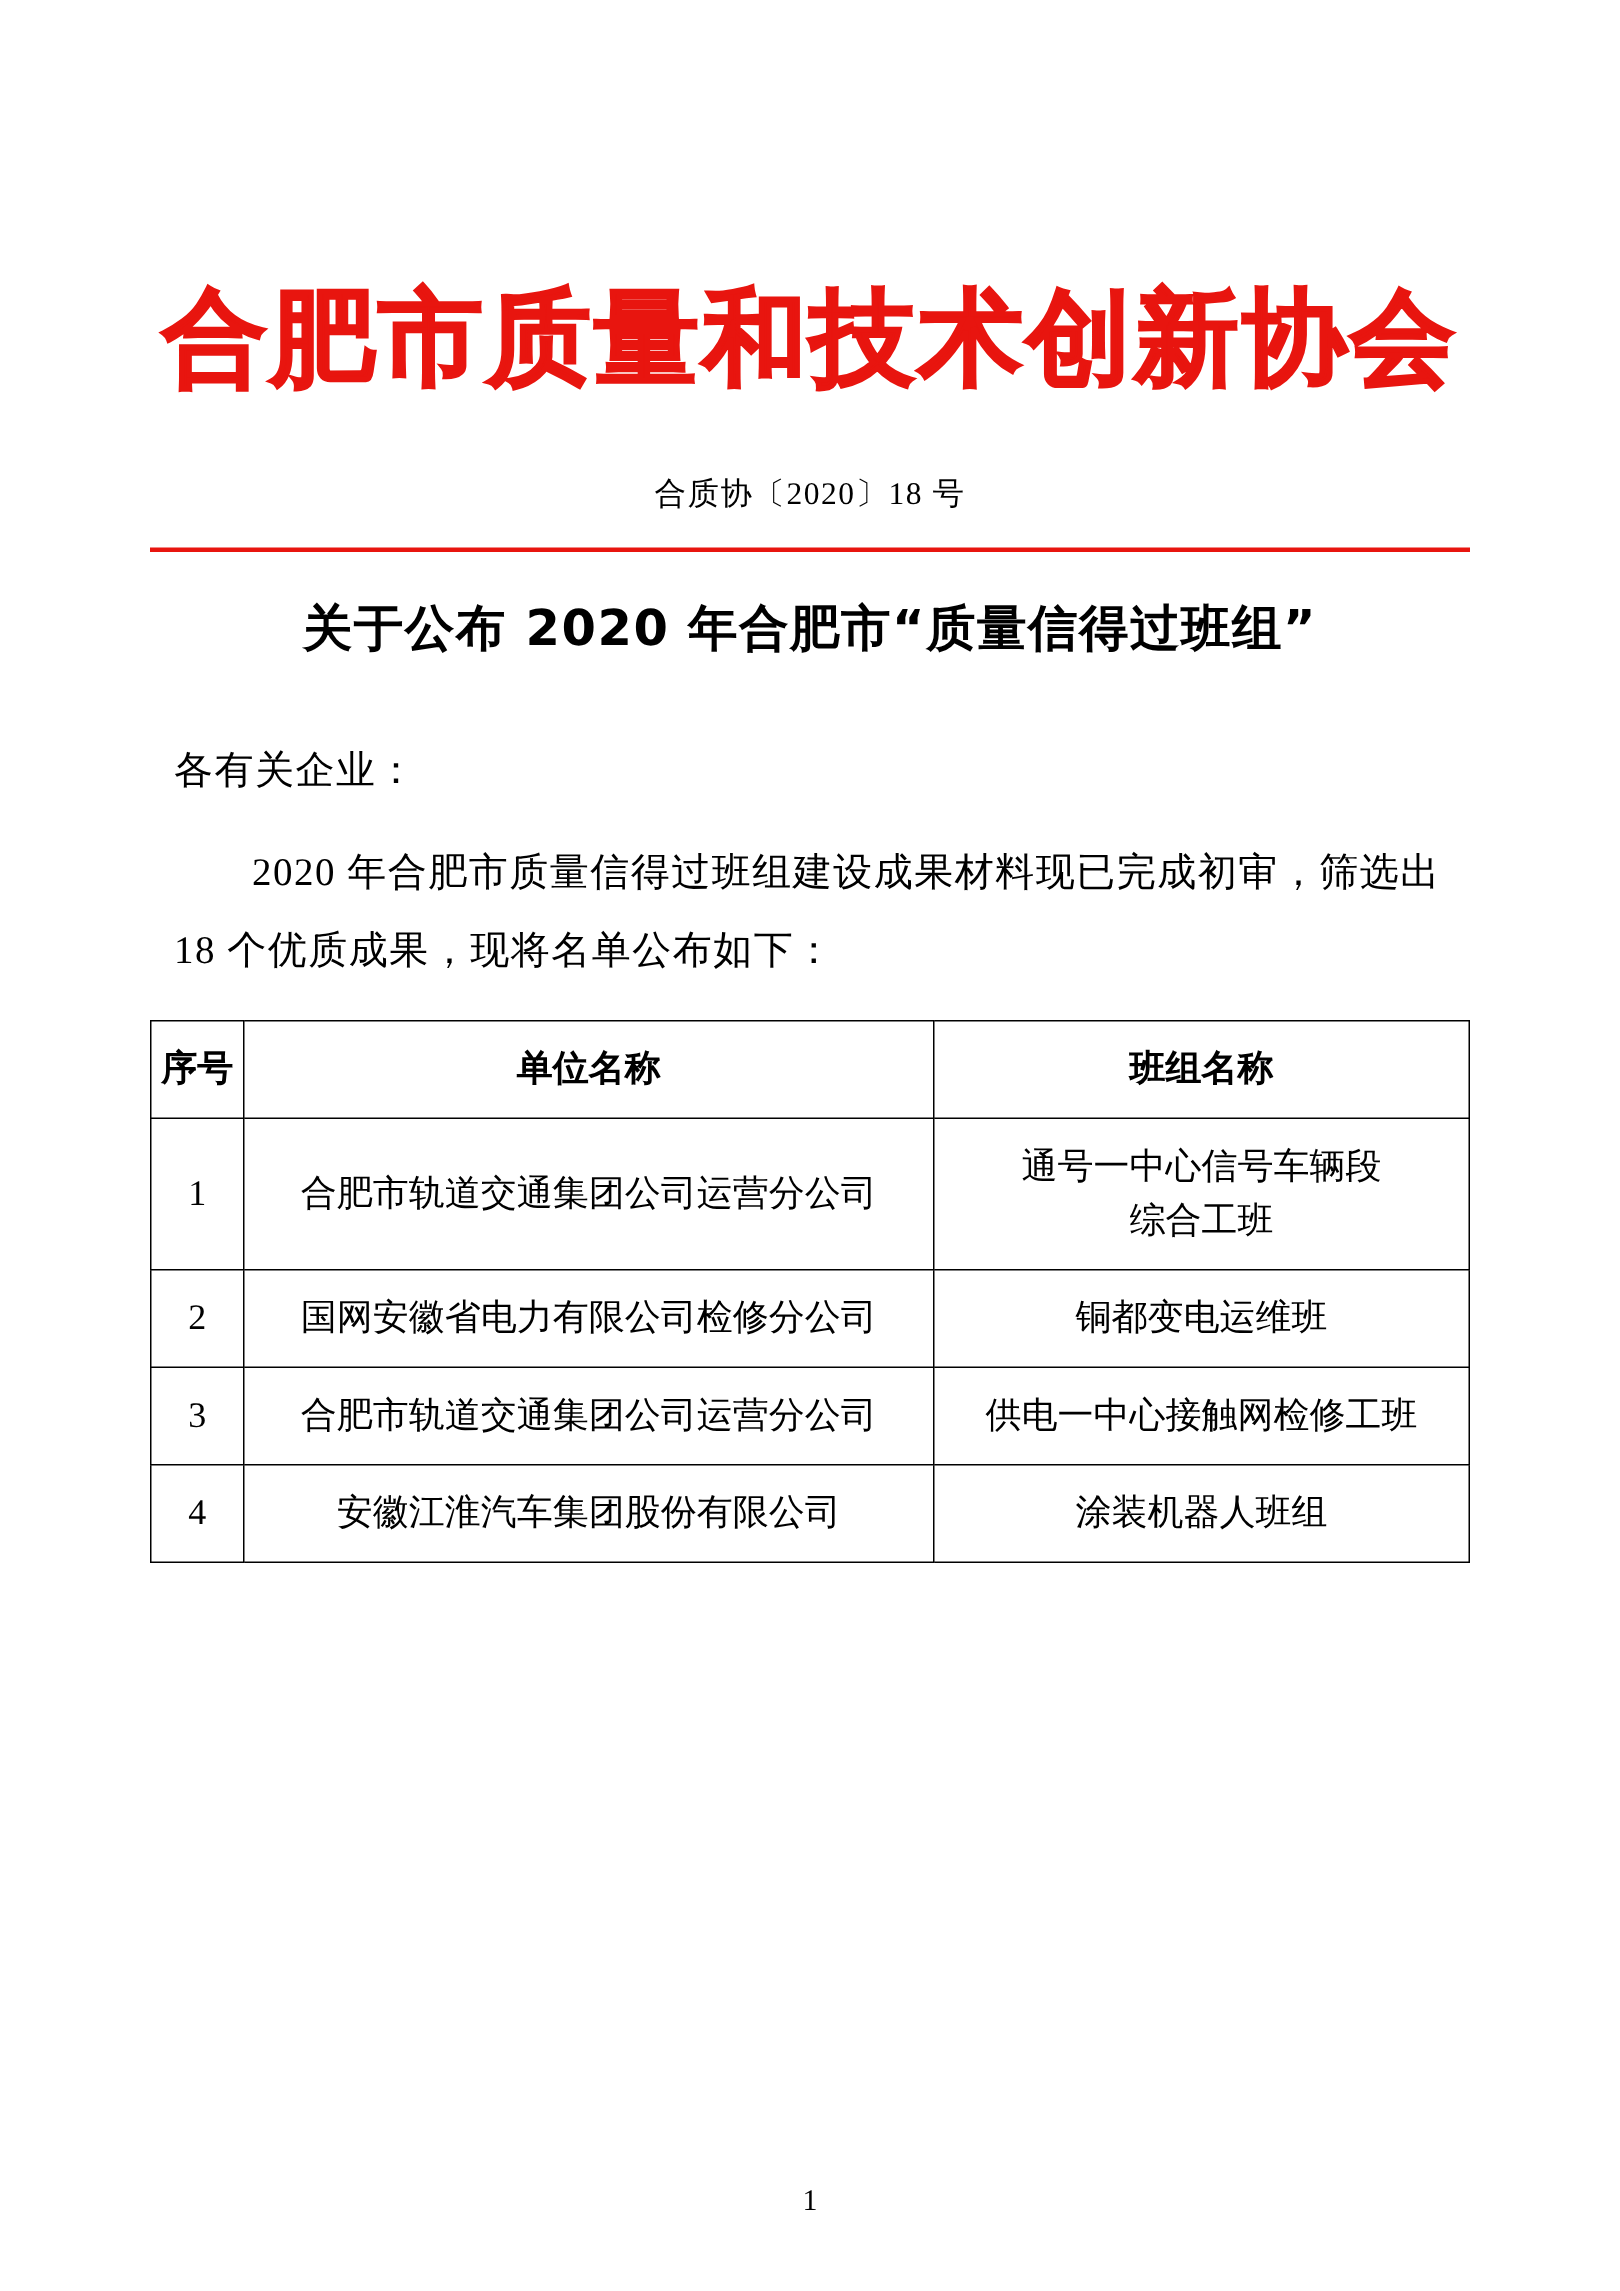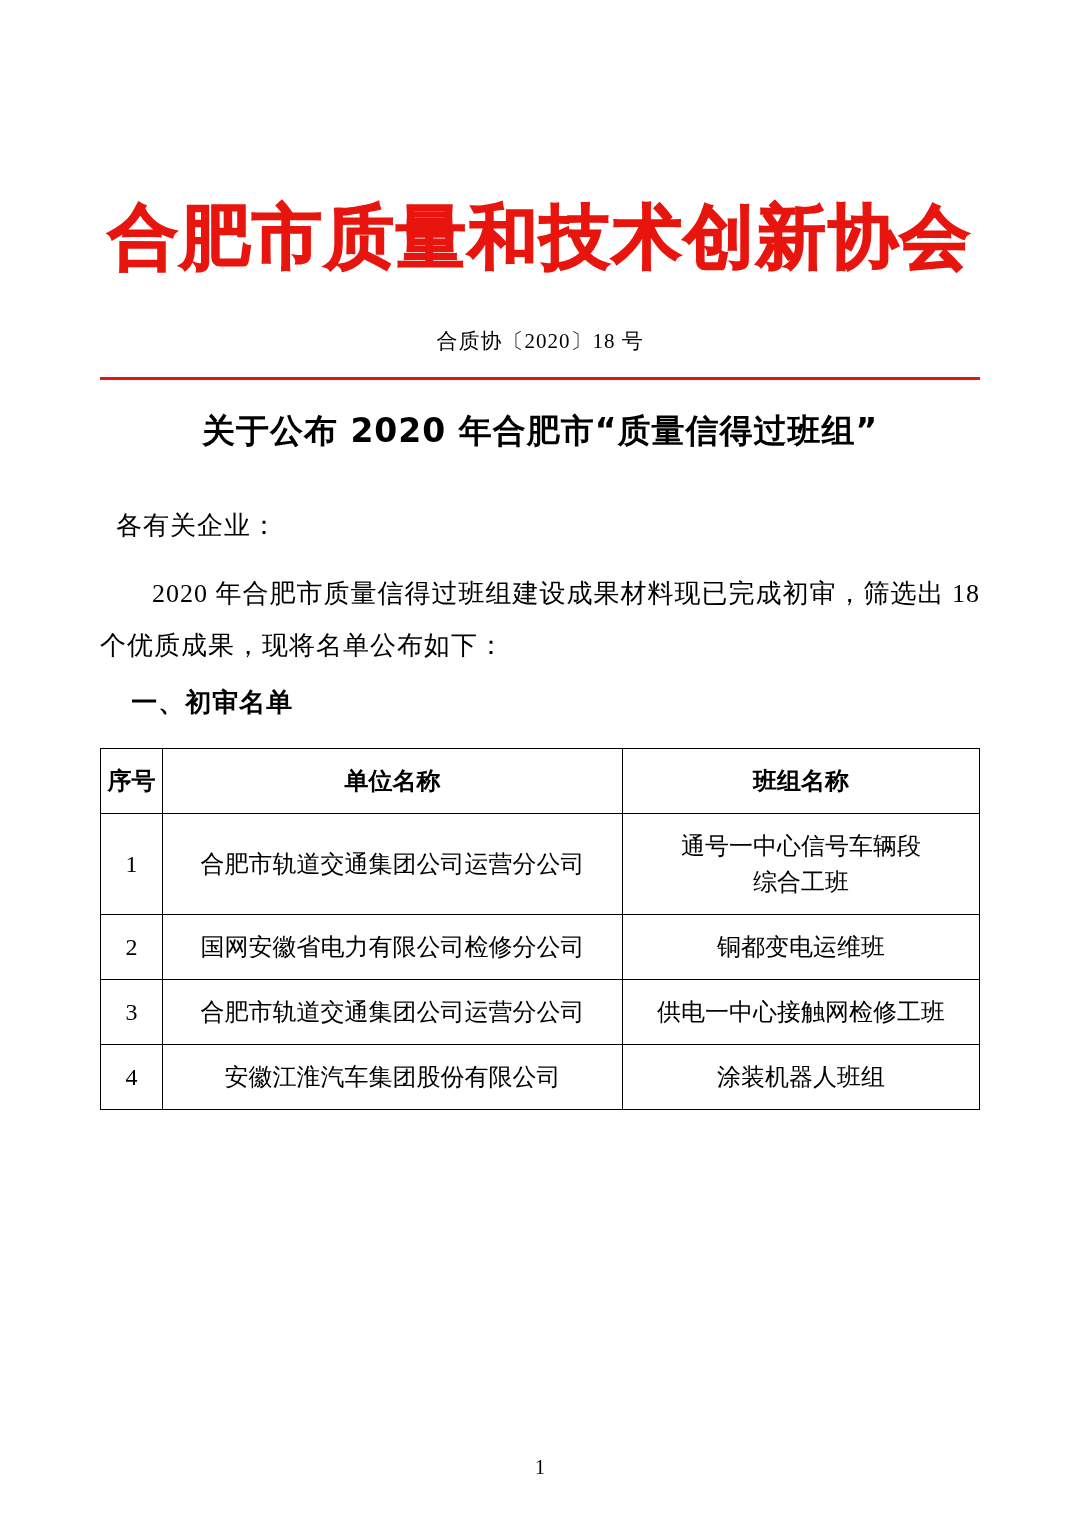--- a/index.html
+++ b/index.html
@@ -12,21 +12,21 @@
     height: 1527px;
     font-family: "Liberation Serif", "DejaVu Serif", serif;
     color: #000000;
     position: relative;
     overflow: hidden;
   }
   .page {
     width: 1080px;
     height: 1527px;
     box-sizing: border-box;
-    padding: 16px 100px;
+    padding: 4px 100px;
     position: relative;
   }
 
   
   .letterhead {
     text-align: center;
     padding-top: 185px;
   }
   .letterhead-title {
     color: #e8150f;
@@ -67,21 +67,21 @@
 
   
   .body-text {
     font-size: 26px;
     line-height: 2.0;
     margin-top: 44px;
     letter-spacing: 1px;
   }
   .salutation { margin: 16px; }
   .para {
-    margin: 0;
+    margin: 16px;
     text-indent: 2em;
     font-family: Liberation Serif, serif;
   }
   .section-heading {
     font-family: "DejaVu Sans", "Liberation Sans", sans-serif;
     font-weight: bold;
     font-size: 26px;
     text-indent: 1.2em;
     margin: 4px 0 0 0;
     letter-spacing: 1px;
@@ -145,21 +145,20 @@
 
   <div class="red-rule"></div>
 
   <div class="doc-title">
     <span class="line1">关于公布 2020 年合肥市“质量信得过班组”</span>
   </div>
 
   <div class="body-text">
     <p class="salutation">各有关企业：</p>
     <p class="para">2020 年合肥市质量信得过班组建设成果材料现已完成初审，筛选出 18 个优质成果，现将名单公布如下：</p>
-    <p class="section-heading">一、初审名单</p>
   </div>
 
   <table class="list-table">
     <colgroup>
       <col class="c-idx">
       <col class="c-unit">
       <col class="c-team">
     </colgroup>
     <tbody>
       <tr>

